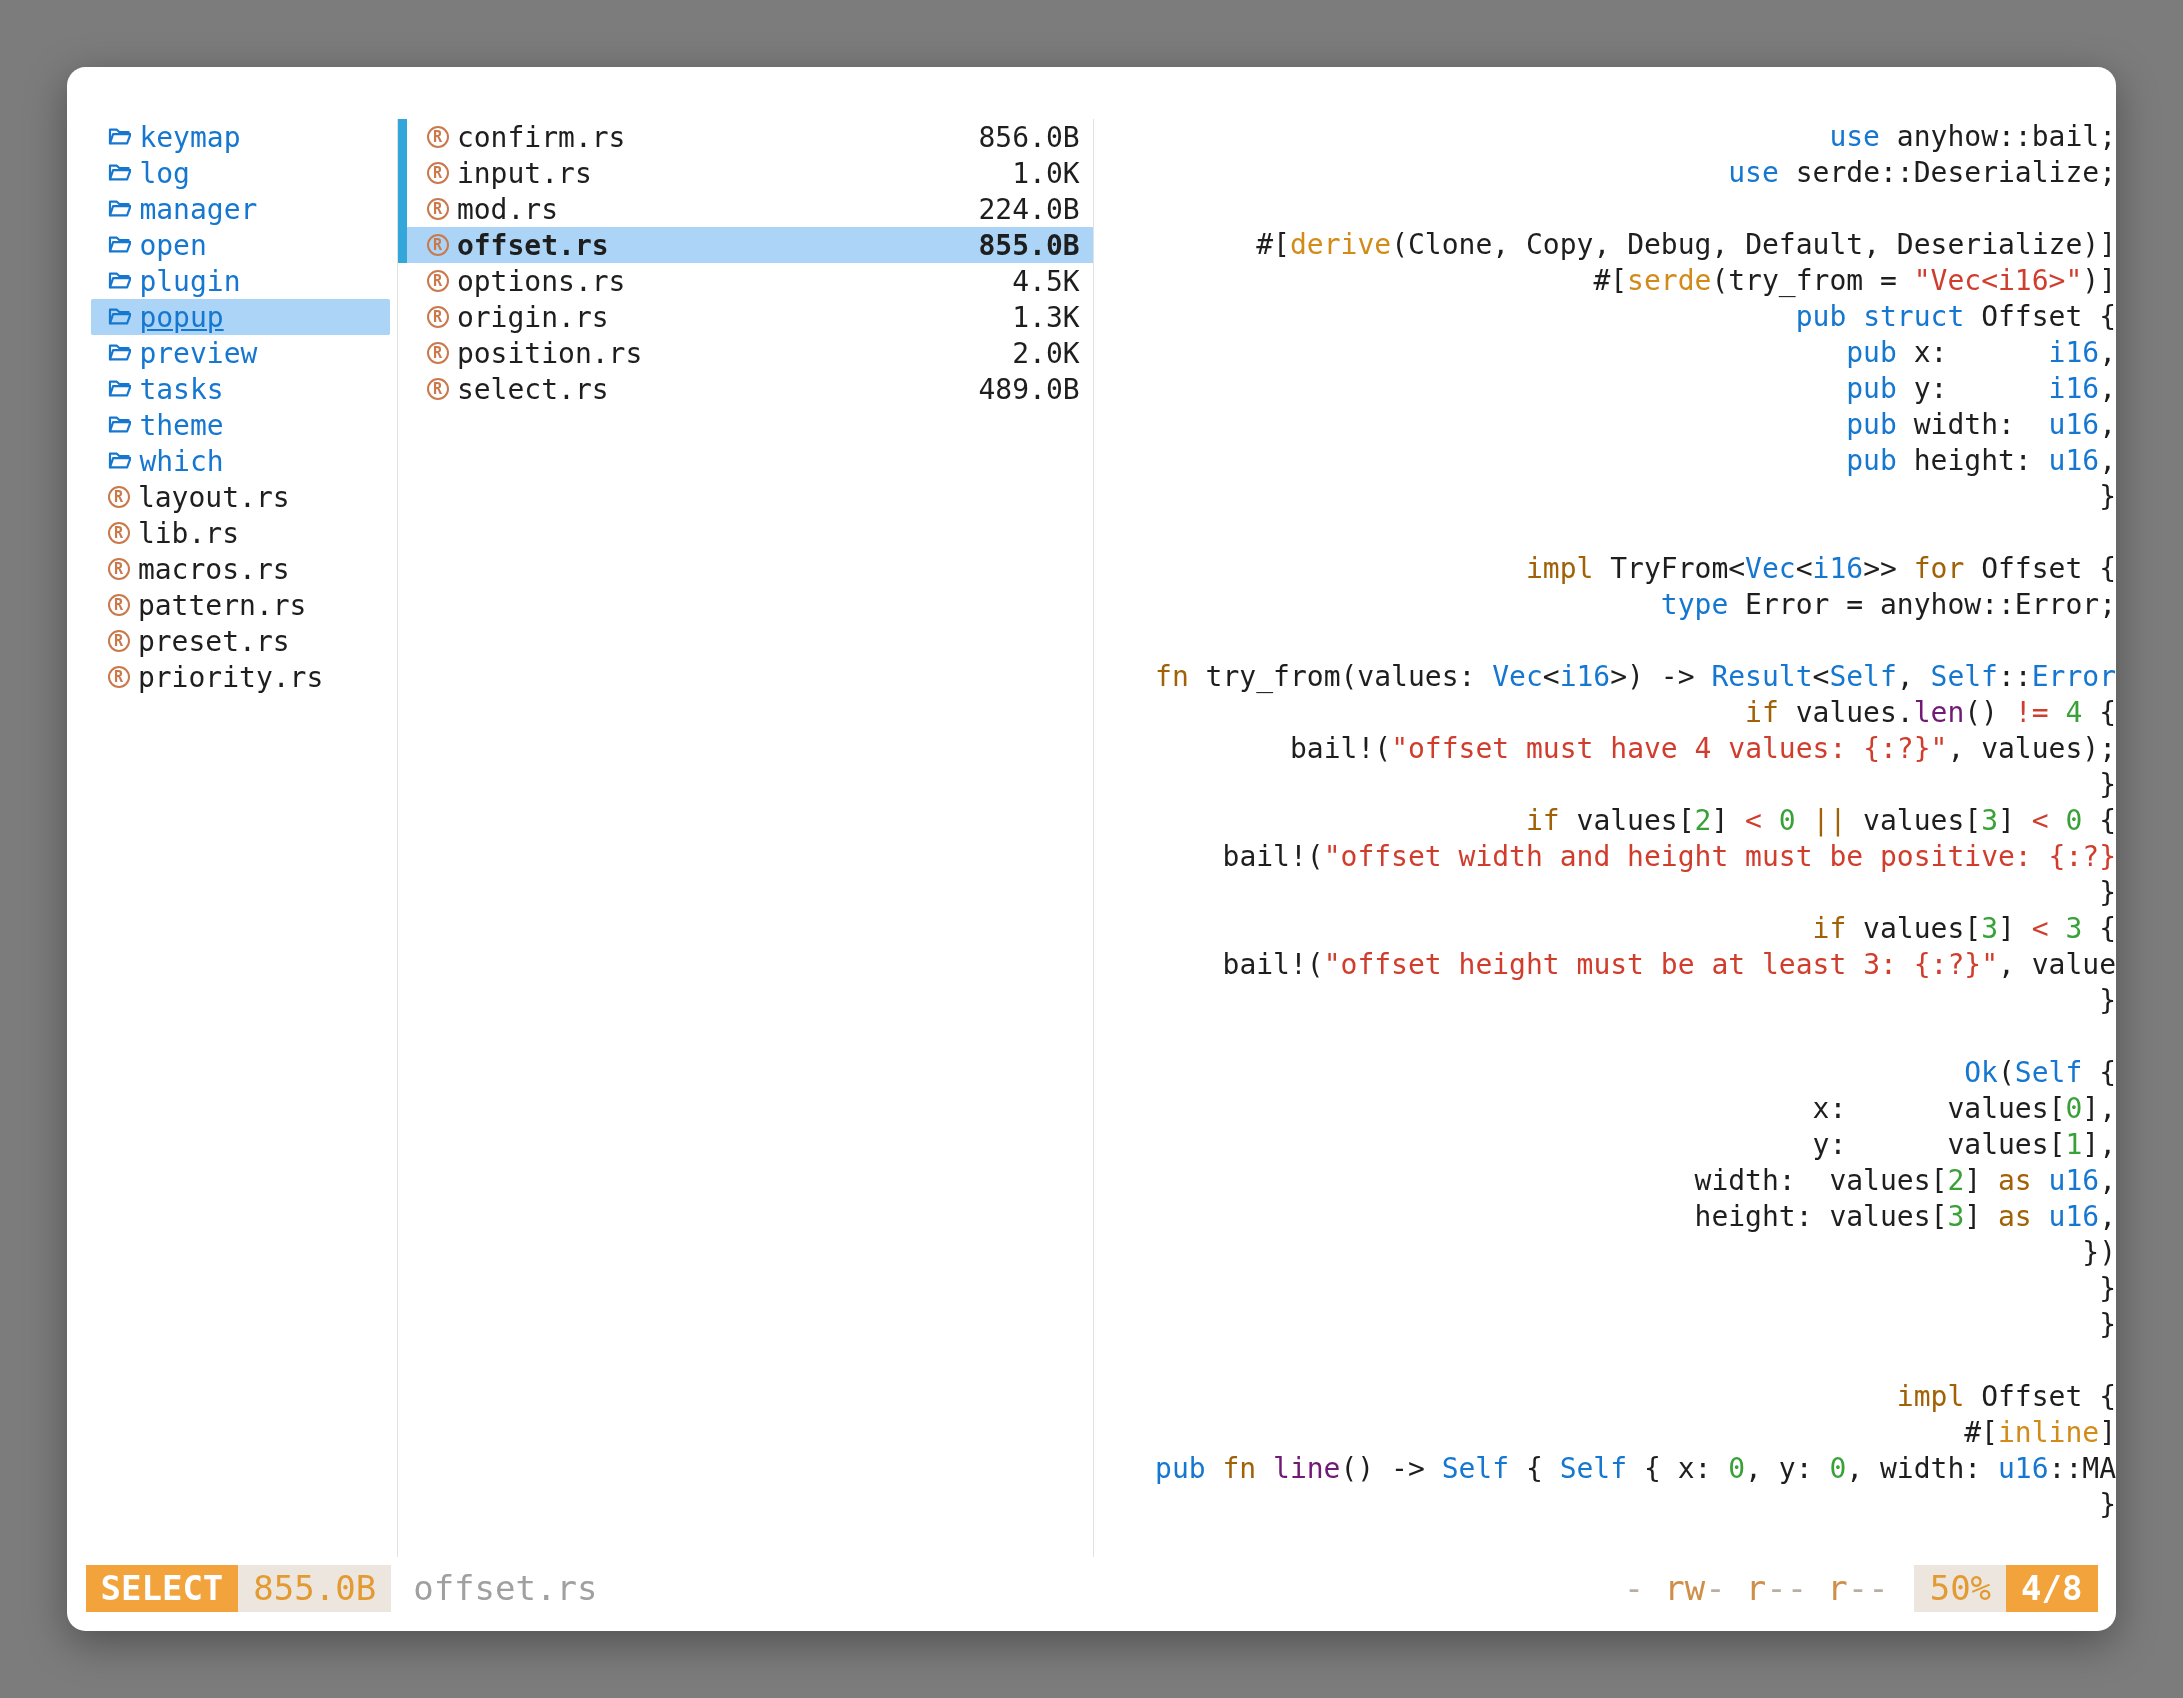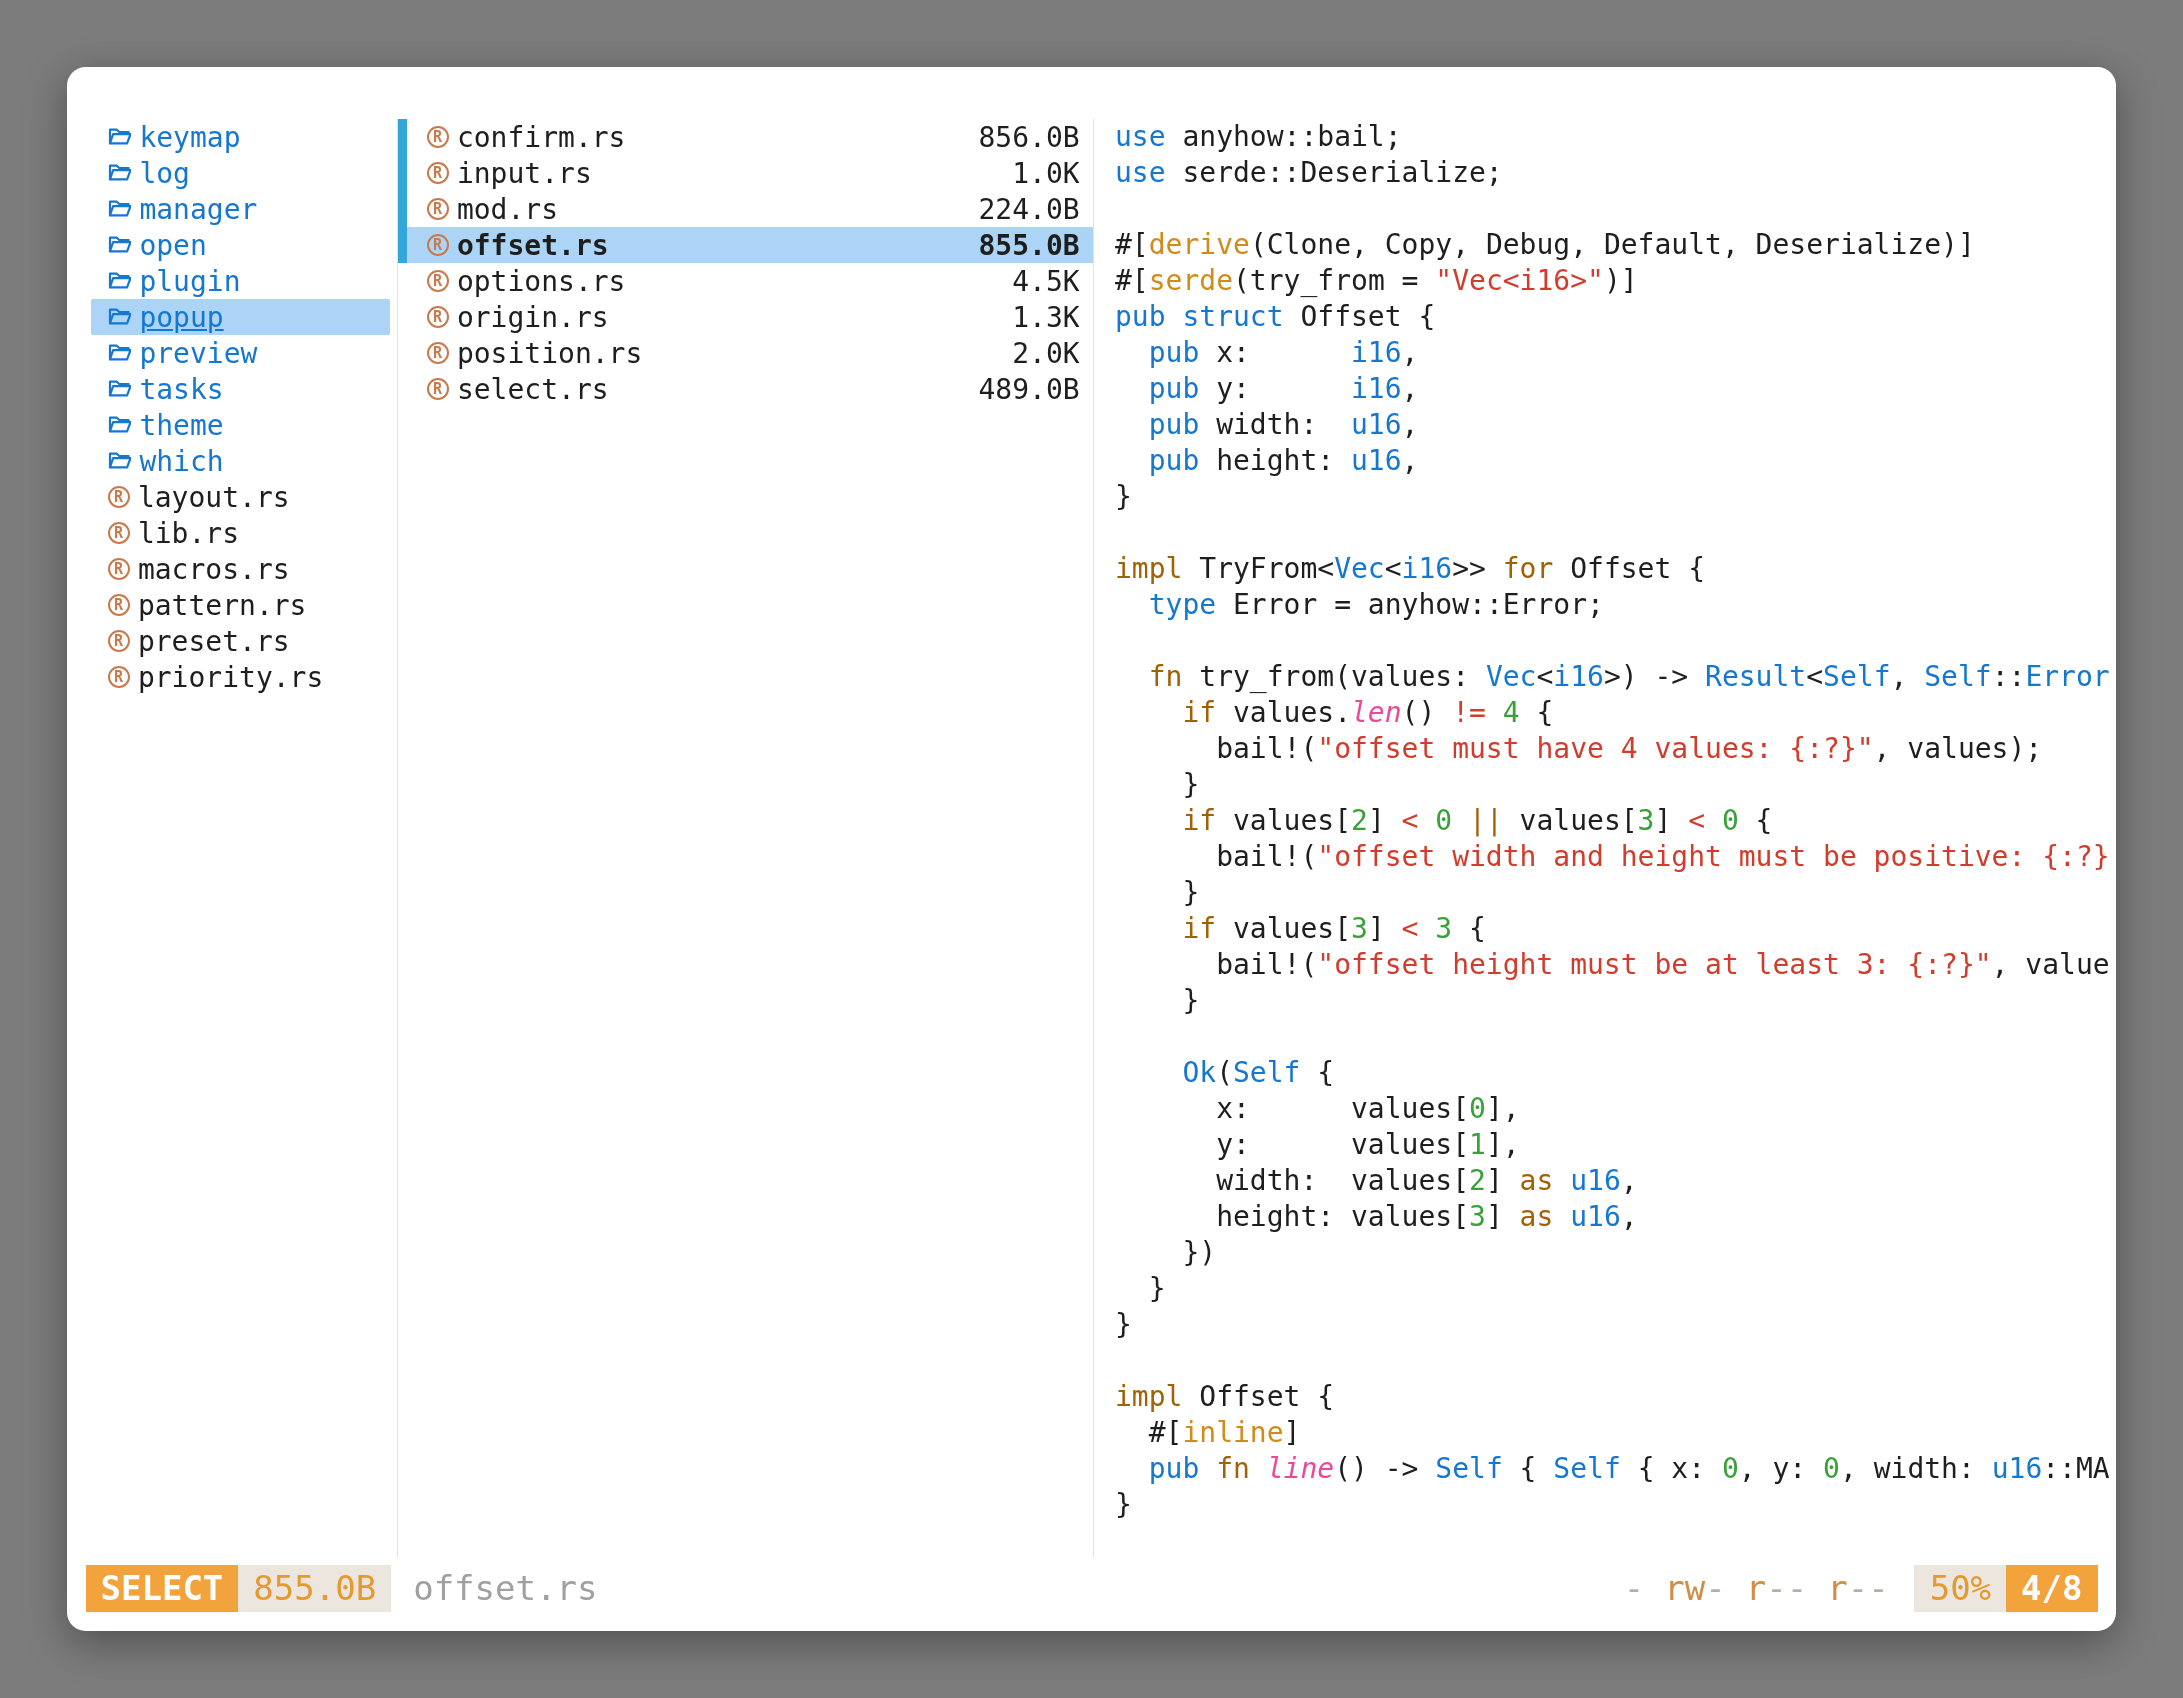--- a/index.html
+++ b/index.html
@@ -89,28 +89,29 @@
     color: #c9794b;
     box-sizing: border-box;
     flex: 0 0 auto;
   }
 
   
   .pane-preview {
     flex: 1;
     padding-left: 21px;
     white-space: pre;
+    text-align: right;
   }
   .cline { height: 36px; line-height: 36px; white-space: pre; overflow: hidden; }
   .tok-d { color: #1e1e1e; }
   .tok-k { color: #1577d0; }
   .tok-p { color: #a16207; }
   .tok-s { color: #d03d2d; }
   .tok-n { color: #38a138; }
-  .tok-f { color: #ec4899; font-style: italic; }
+  .tok-f { color: #701a75; }
   .tok-a { color: #d28b18; }
   .tok-o { color: #d03d2d; }
 
   
   .statusbar {
     height: 74px;
     display: flex;
     align-items: center;
     padding: 0 18.5px 11.7px 18.5px;
     box-sizing: border-box;

